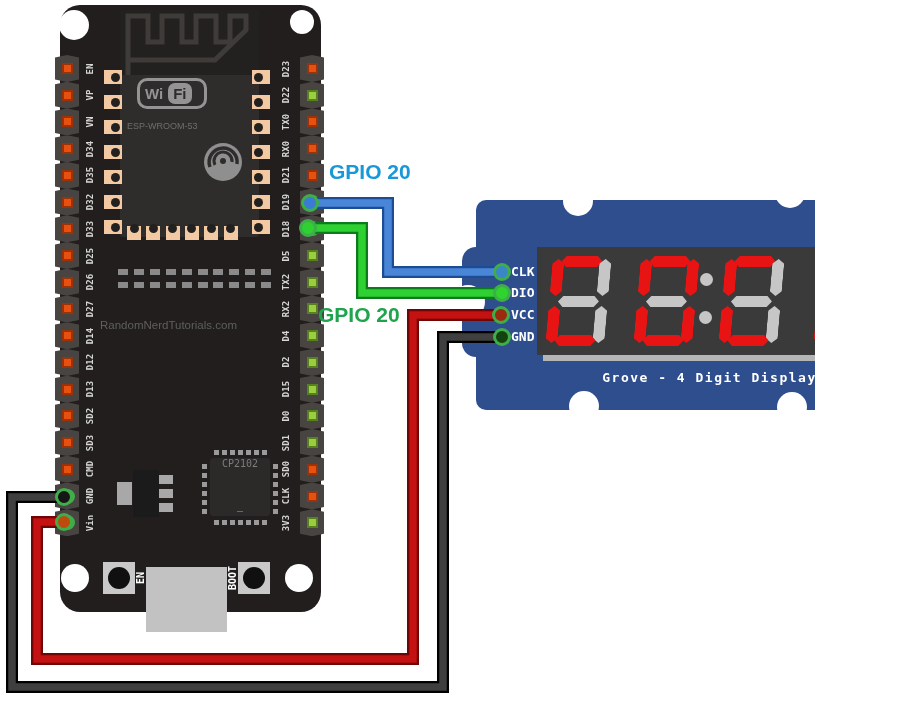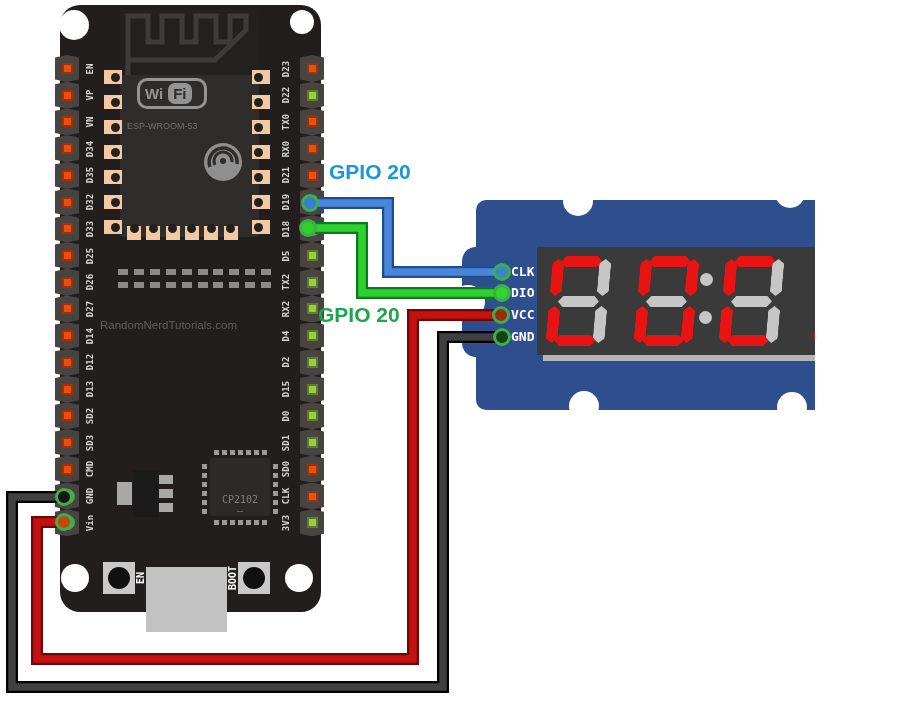--- a/index.html
+++ b/index.html
@@ -26,21 +26,21 @@
         border-radius:10px;display:flex;align-items:center;}
   .wifi .wi{color:#949494;font:bold 15px "Liberation Sans",sans-serif;padding:0 3px 0 5px;}
   .wifi .fi{background:#949494;color:#2f2d2b;border-radius:7px;margin:2px;padding:0 5px;
             font:bold 15px "Liberation Sans",sans-serif;line-height:21px;}
   .module-label{position:absolute;left:127px;top:121px;font:9px "Liberation Sans",sans-serif;color:#6e6e6e;}
   .watermark{position:absolute;left:100px;top:319px;font:11.5px "Liberation Sans",sans-serif;color:#5f5f5f;}
   .modpad{position:absolute;background:#f2c9a2;}
   .modpad .notch{position:absolute;background:#232120;border-radius:50%;}
   .dash{position:absolute;background:#8a8a8a;}
   .chip{position:absolute;left:210px;top:458px;width:60px;height:58px;background:#2b2a29;border-radius:3px;
-        display:flex;align-items:center;justify-content:flex-end;flex-direction:column;}
+        display:flex;align-items:center;justify-content:space-between;flex-direction:column;}
   .chip-label{font:10px "DejaVu Sans Mono",monospace;color:#7d7d7d;}
   .chip-pin{position:absolute;background:#9a9a9a;}
   .reg-tab{position:absolute;left:117px;top:482px;width:15px;height:23px;background:#a8a8a8;}
   .reg-body{position:absolute;left:133px;top:470px;width:26px;height:47px;background:#1b1b1b;}
   .reg-leg{position:absolute;left:159px;width:14px;height:9px;background:#a8a8a8;}
   .btn{position:absolute;width:32px;height:32px;background:#c9c9c9;}
   .btn-dot{position:absolute;left:5px;top:5px;width:22px;height:22px;border-radius:50%;background:#101010;}
   .btn-label{position:absolute;width:44px;height:12px;line-height:12px;text-align:center;transform:rotate(-90deg);
              font:bold 10px "DejaVu Sans Mono",monospace;color:#fff;white-space:nowrap;}
   .usb{position:absolute;left:146px;top:567px;width:81px;height:65px;background:#c2c2c2;}
@@ -423,20 +423,21 @@
       </div>
     </div>
   <div class="colon-dot" id="colon-top" style="left: 700px; top: 273px; background: rgb(198, 198, 198);"></div>
   <div class="colon-dot" id="colon-bottom" style="left: 699px; top: 311px; background: rgb(198, 198, 198);"></div>
   <div id="disp-pin-labels">
       <div class="disp-pin-label" style="top: 264px;">CLK</div>
       <div class="disp-pin-label" style="top: 285px;">DIO</div>
       <div class="disp-pin-label" style="top: 307px;">VCC</div>
       <div class="disp-pin-label" style="top: 329px;">GND</div>
     </div>
+  <div class="grove-title">Grove - 4 Digit Display</div>
 
   <svg class="overlay" id="wire-svg" width="900" height="713" viewBox="0 0 900 713">
       <polyline points="310,203 388,203 388,272 500,272" fill="none" stroke="#1c4d94" stroke-width="12" stroke-linecap="round" stroke-linejoin="miter"></polyline>
       <polyline points="310,203 388,203 388,272 500,272" fill="none" stroke="#4a86d8" stroke-width="7.5" stroke-linecap="round" stroke-linejoin="miter"></polyline>
       <polyline points="308,228 362,228 362,293 500,293" fill="none" stroke="#0e7a1e" stroke-width="12" stroke-linecap="round" stroke-linejoin="miter"></polyline>
       <polyline points="308,228 362,228 362,293 500,293" fill="none" stroke="#2ed032" stroke-width="7.5" stroke-linecap="round" stroke-linejoin="miter"></polyline>
       <polyline points="500,315 413,315 413,659 37,659 37,522 63,522" fill="none" stroke="#6e0606" stroke-width="12" stroke-linecap="round" stroke-linejoin="miter"></polyline>
       <polyline points="500,315 413,315 413,659 37,659 37,522 63,522" fill="none" stroke="#c41111" stroke-width="7.5" stroke-linecap="round" stroke-linejoin="miter"></polyline>
       <polyline points="500,337 443,337 443,687 12,687 12,497 63,497" fill="none" stroke="#000000" stroke-width="12" stroke-linecap="round" stroke-linejoin="miter"></polyline>
       <polyline points="500,337 443,337 443,687 12,687 12,497 63,497" fill="none" stroke="#3f3f3f" stroke-width="7.5" stroke-linecap="round" stroke-linejoin="miter"></polyline>

